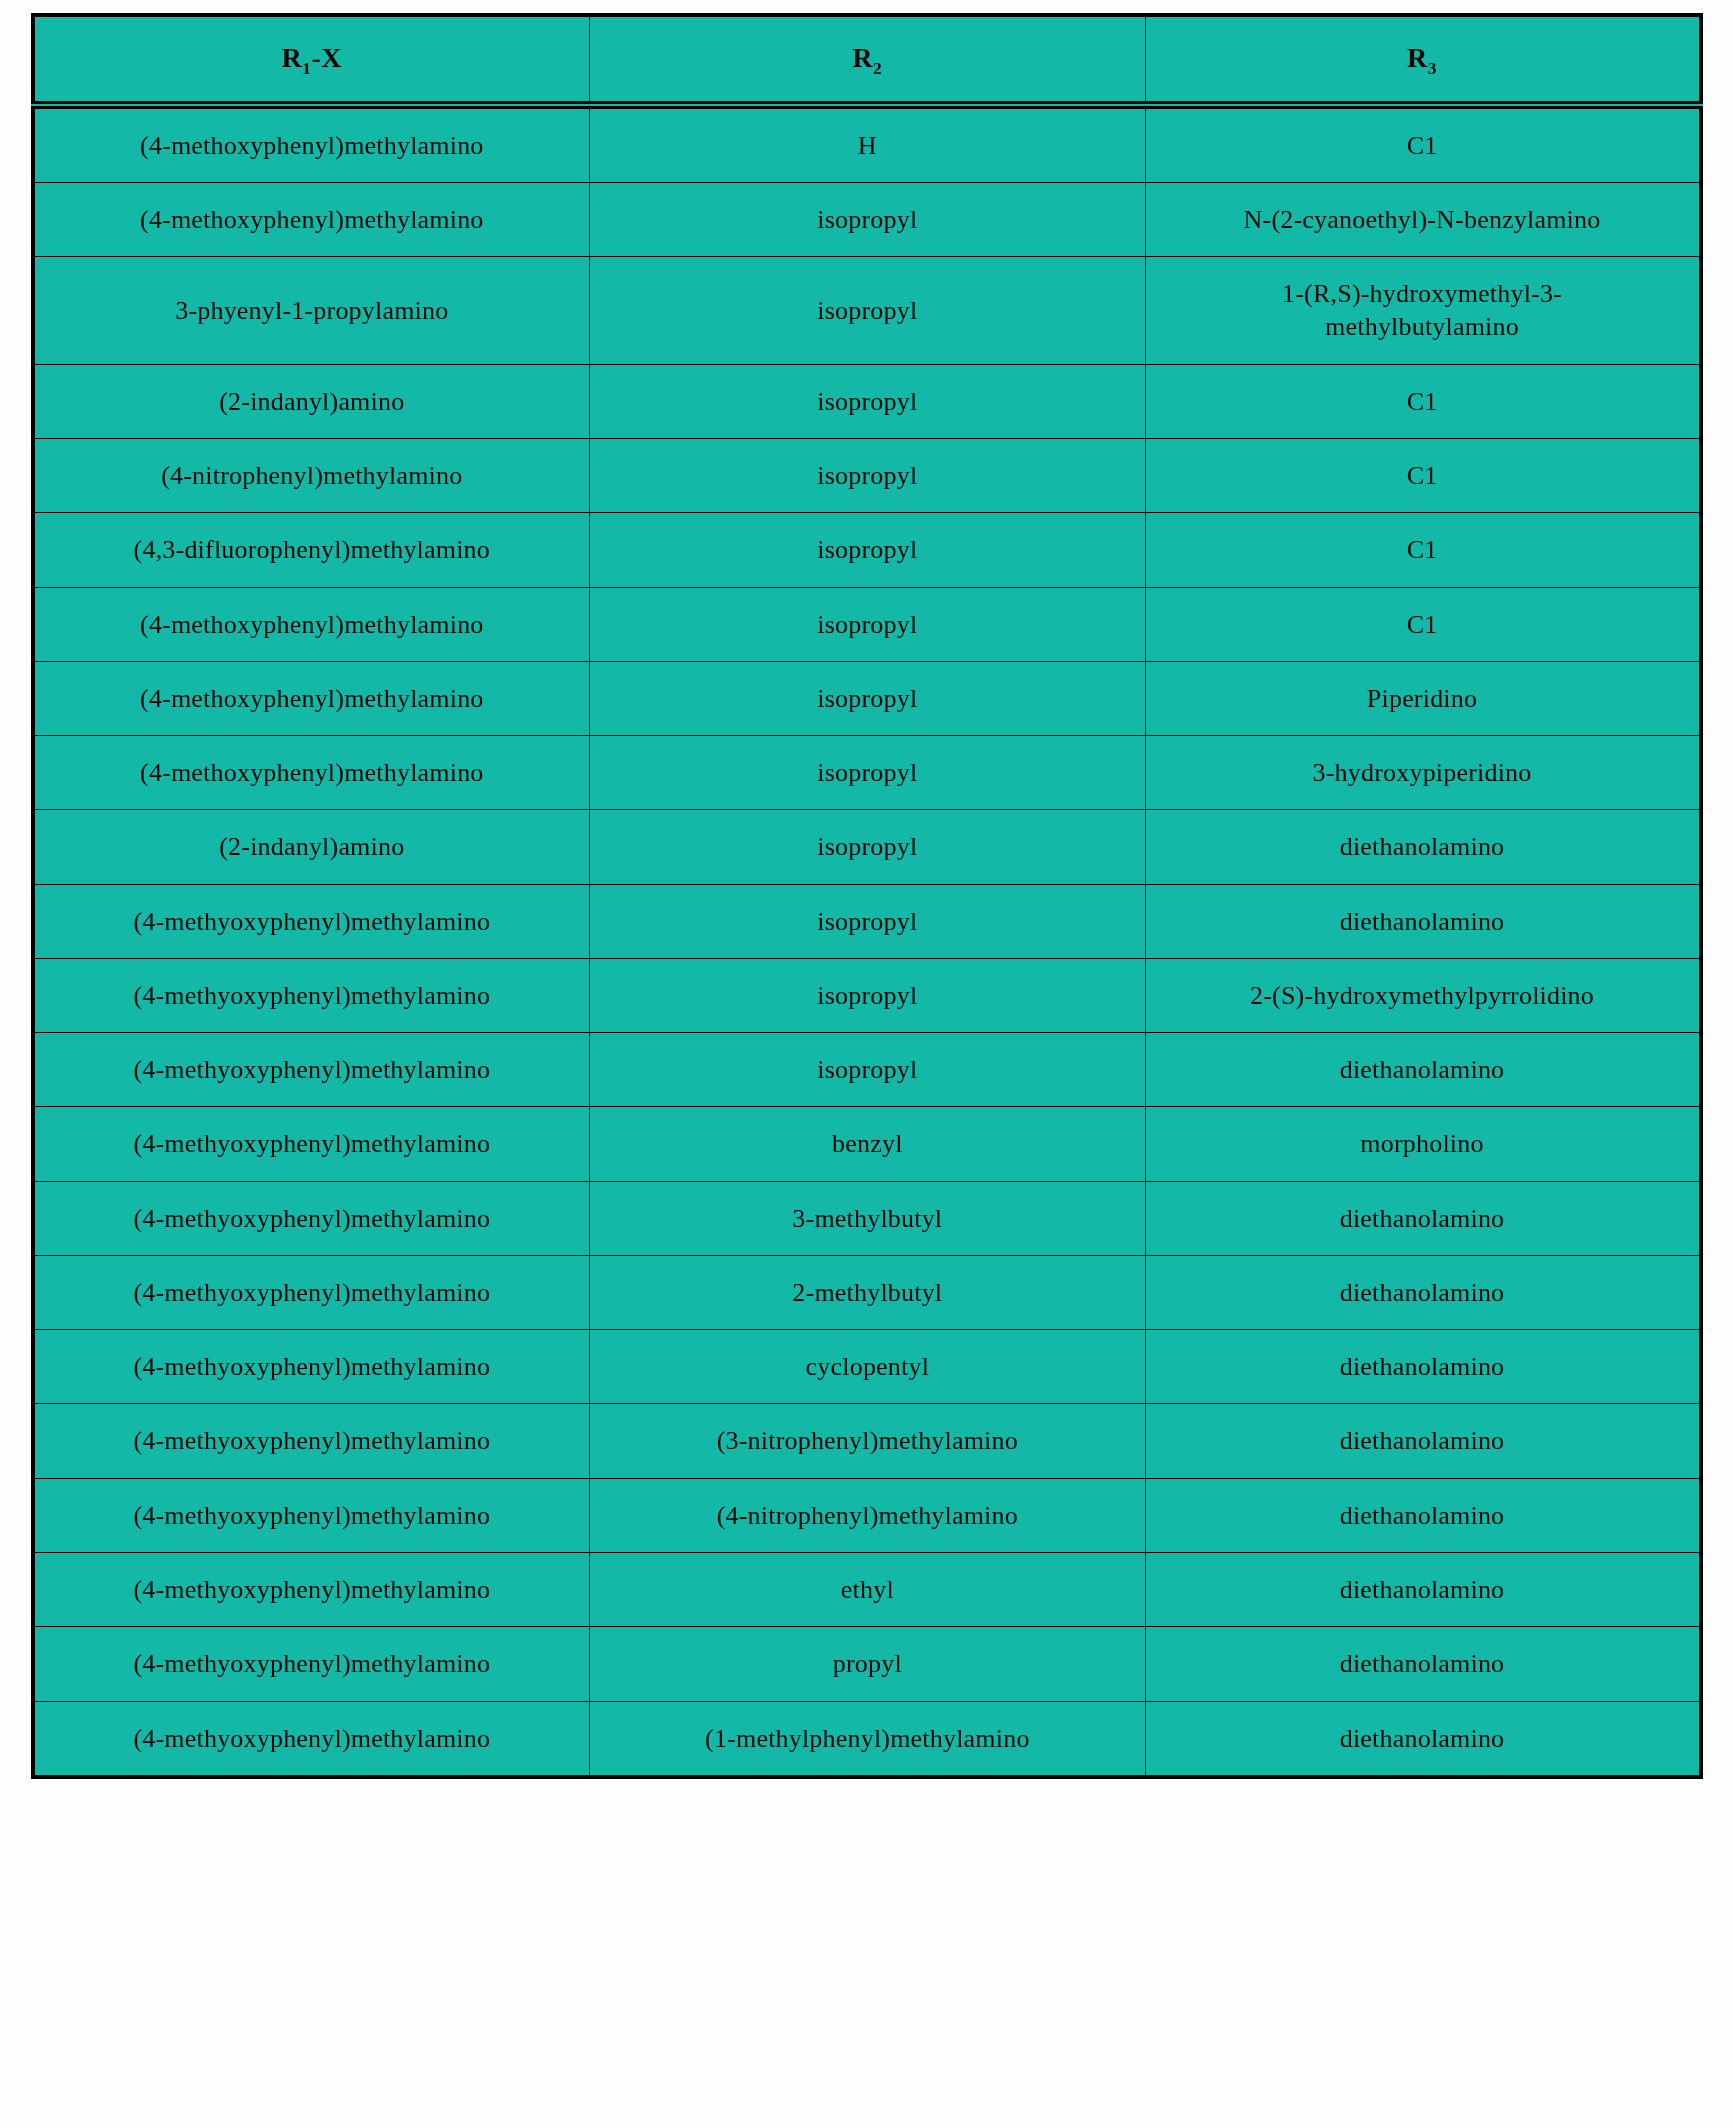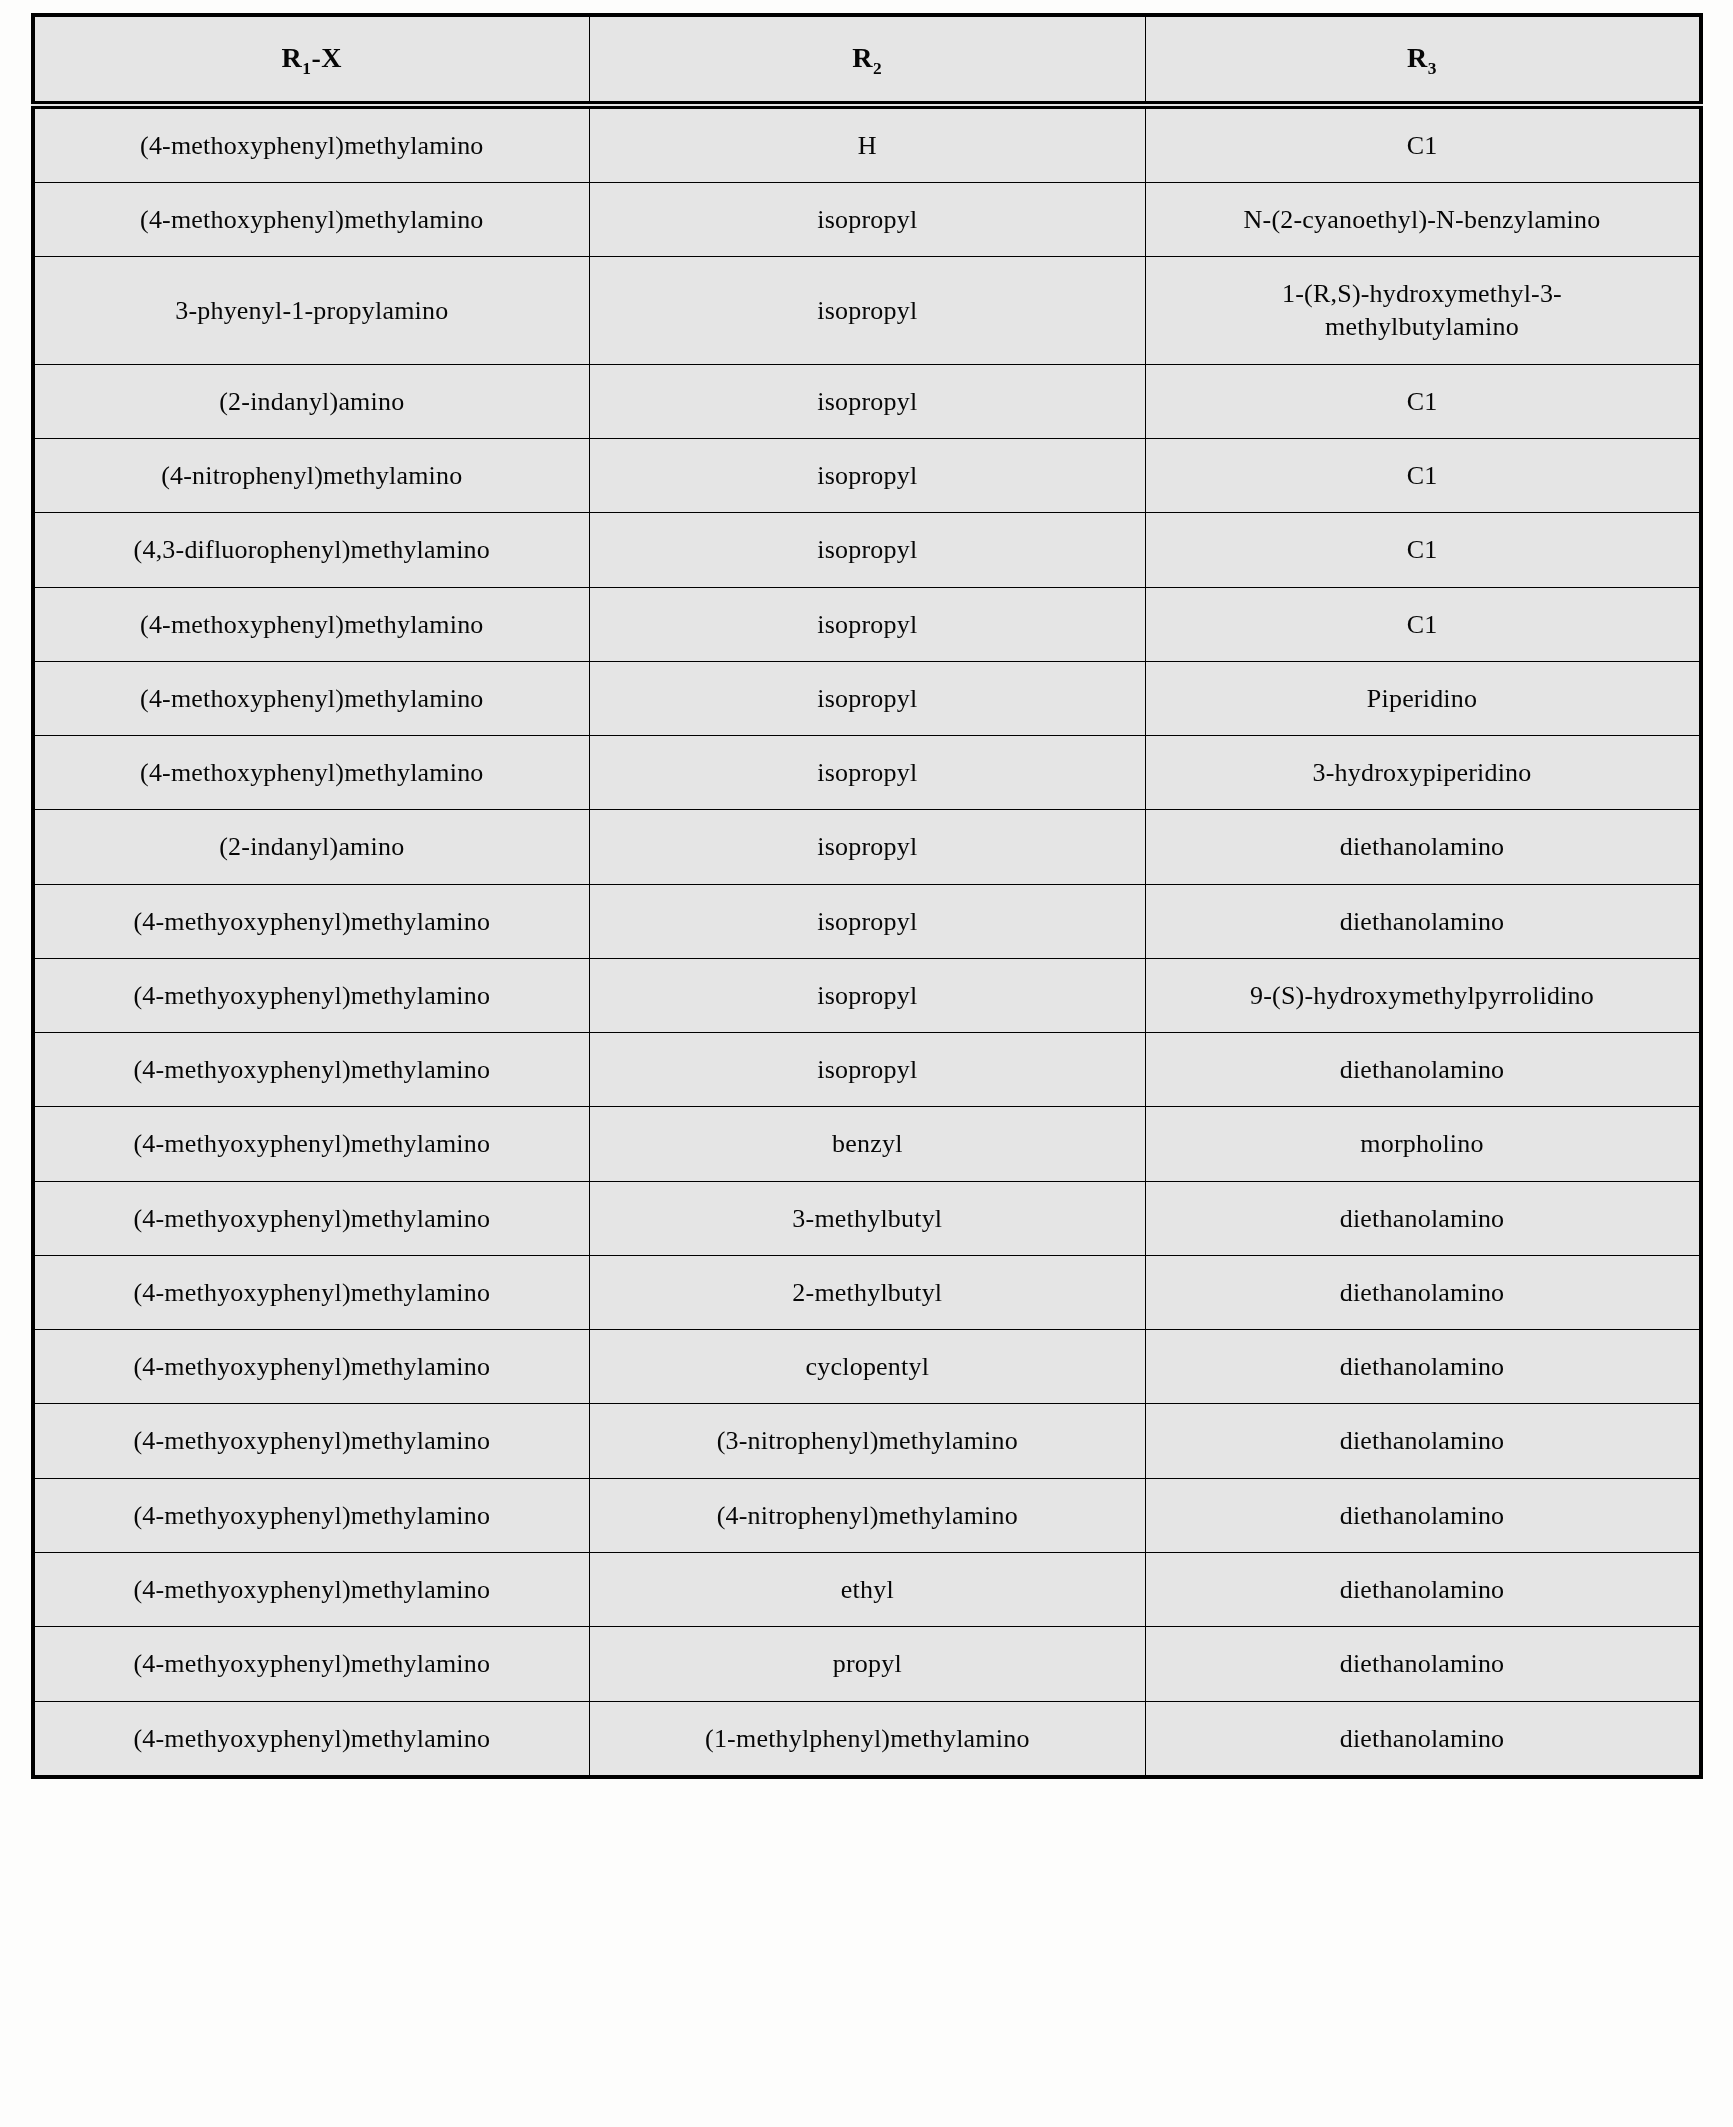--- a/index.html
+++ b/index.html
@@ -19,21 +19,21 @@
     position: absolute;
     inset: 0;
     background: #fdfdfc;
   }
   table.compound-table {
     border-collapse: collapse;
     table-layout: fixed;
     width: 1672px;
     margin: 12.7px auto 0 auto;
     border: 4.5px solid #000;
-    background: #e5e5e5;
+    background: #14b8a6;
   }
   col.c1 { width: 33.4%; }
   col.c2 { width: 33.3%; }
   col.c3 { width: 33.3%; }
   th, td {
     border: 1.8px solid #000;
     text-align: center;
     vertical-align: middle;
   }
   th {
@@ -125,21 +125,21 @@
           <td>diethanolamino</td>
         </tr>
         <tr>
           <td>(4-methyoxyphenyl)methylamino</td>
           <td>isopropyl</td>
           <td>diethanolamino</td>
         </tr>
         <tr>
           <td>(4-methyoxyphenyl)methylamino</td>
           <td>isopropyl</td>
-          <td>9-(S)-hydroxymethylpyrrolidino</td>
+          <td>2-(S)-hydroxymethylpyrrolidino</td>
         </tr>
         <tr>
           <td>(4-methyoxyphenyl)methylamino</td>
           <td>isopropyl</td>
           <td>diethanolamino</td>
         </tr>
         <tr>
           <td>(4-methyoxyphenyl)methylamino</td>
           <td>benzyl</td>
           <td>morpholino</td>

